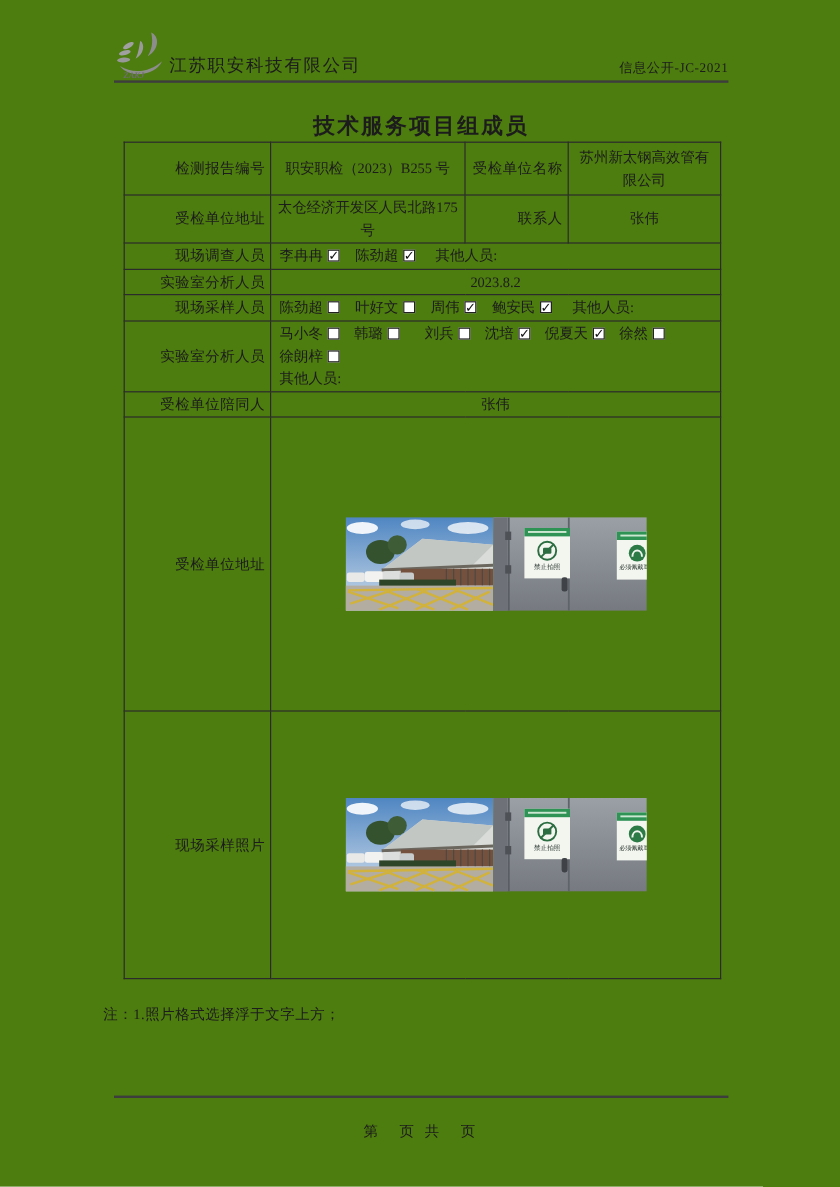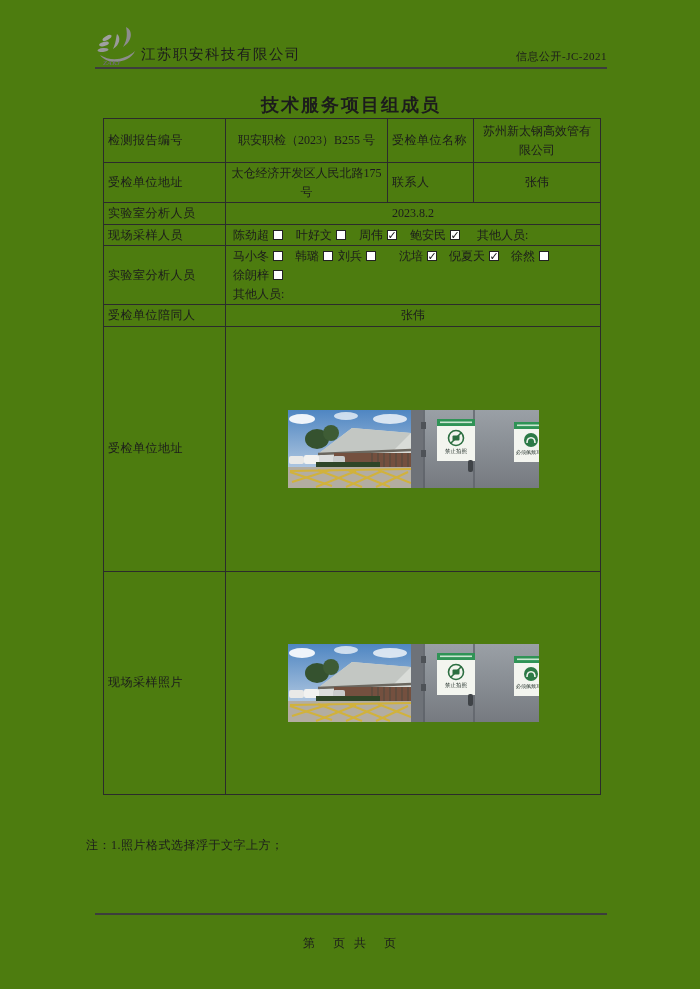--- a/index.html
+++ b/index.html
@@ -16,21 +16,21 @@
 
   
   .title { position:absolute; left:95px; top:93px; width:512px; text-align:center;
            font-size:18px; font-weight:bold; letter-spacing:2px; }
 
   
   table.form { position:absolute; left:103px; top:118px; width:497px;
                border-collapse:collapse; table-layout:fixed; font-size:12px;
                border:1px solid #2b2b2b; }
   td { border:1px solid #2b2b2b; padding:1px 4px; vertical-align:middle; line-height:1.55; }
-  td.lbl { text-align:left; letter-spacing:0.5px; }
+  td.lbl { text-align:right; letter-spacing:0.5px; }
   td.center { text-align:center; }
   td.members { padding-left:7px; }
   .member { margin-right:10px; white-space:nowrap; }
   .cb { display:inline-block; width:10px; height:10px; border:1px solid #222;
         margin-left:4px; position:relative; top:1px; background:#fff; }
   .cb.checked::after { content:"✓"; position:absolute; left:-0.5px; top:-4px;
         font-size:11px; font-weight:bold; color:#111;
         font-family:"DejaVu Sans", sans-serif; }
   .other { margin-left:4px; }
   .other.block { display:block; margin-left:0; }
@@ -85,20 +85,28 @@
 
     <tr style="height:40px">
       <td class="lbl">受检单位地址</td>
       <td class="center">太仓经济开发区人民北路175 号</td>
       <td class="lbl">联系人</td>
       <td class="center">张伟</td>
     </tr>
 
 
 
+    <tr style="height:20px">
+      <td class="lbl">现场调查人员</td>
+      <td class="members" colspan="3">
+        <span class="member"><span>李冉冉</span><span class="cb checked"></span></span>
+        <span class="member"><span>陈劲超</span><span class="cb checked"></span></span>
+        <span class="other">其他人员:</span>
+      </td>
+    </tr>
 
     <tr style="height:20px">
       <td class="lbl">实验室分析人员</td>
       <td class="center" colspan="3">2023.8.2</td>
     </tr>
 
     <tr style="height:20px">
       <td class="lbl">现场采样人员</td>
       <td class="members" colspan="3">
         <span class="member"><span>陈劲超</span><span class="cb"></span></span>
@@ -106,22 +114,22 @@
         <span class="member"><span>周伟</span><span class="cb checked"></span></span>
         <span class="member"><span>鲍安民</span><span class="cb checked"></span></span>
         <span class="other">其他人员:</span>
       </td>
     </tr>
 
     <tr style="height:40px">
       <td class="lbl">实验室分析人员</td>
       <td class="members" colspan="3">
         <span class="member" style="margin-right:9px"><span>马小冬</span><span class="cb"></span></span>
-        <span class="member" style="margin-right:2px"><span>韩璐</span><span class="cb"></span></span>
-        <span class="member" style="margin-right:20px"><span>刘兵</span><span class="cb"></span></span>
+        <span class="member" style="margin-right:18px"><span>韩璐</span><span class="cb"></span></span>
+        <span class="member" style="margin-right:9px"><span>刘兵</span><span class="cb"></span></span>
         <span class="member" style="margin-right:9px"><span>沈培</span><span class="cb checked"></span></span>
         <span class="member" style="margin-right:9px"><span>倪夏天</span><span class="cb checked"></span></span>
         <span class="member" style="margin-right:9px"><span>徐然</span><span class="cb"></span></span>
         <span class="member" style="margin-right:9px"><span>徐朗梓</span><span class="cb"></span></span>
         <span class="other block">其他人员:</span>
       </td>
     </tr>
 
     <tr style="height:21px">
       <td class="lbl">受检单位陪同人</td>

